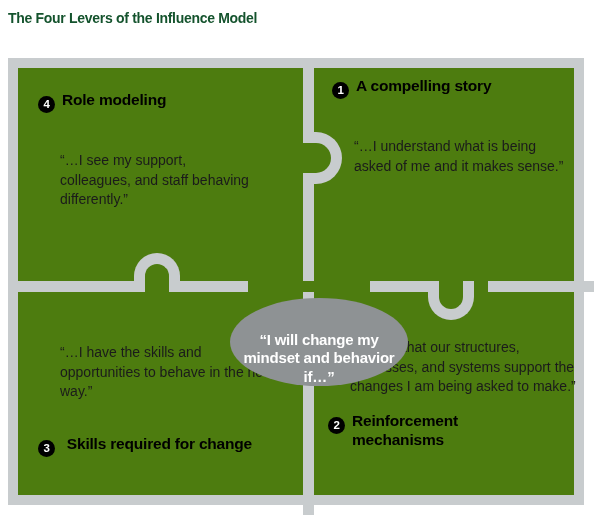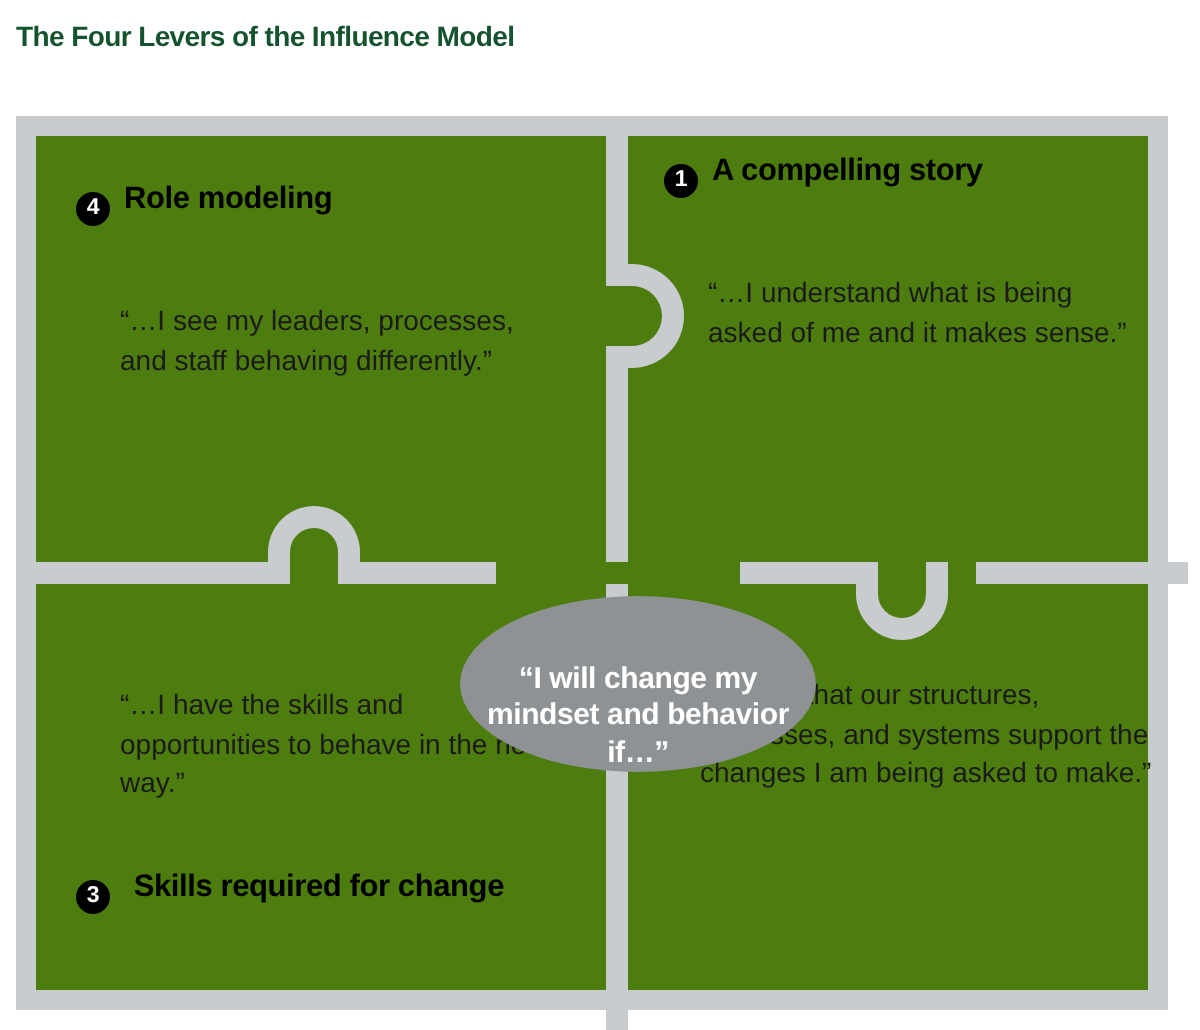--- a/index.html
+++ b/index.html
@@ -132,39 +132,42 @@
     <div class="divider" id="v-top-b"></div>
     <div class="divider" id="v-bot-a"></div>
     <div class="divider" id="v-bot-b"></div>
     <div id="v-knob-right"></div>
     <div id="v-knob-left"></div>
 
     <div class="quad" id="q4">
       <div class="head">
         <span class="num">4</span><span class="htxt">Role modeling</span>
       </div>
-      <div class="quote">“…I see my leaders, processes, and staff behaving differently.”</div>
+      <div class="quote">“…I see my support, colleagues, and staff behaving differently.”</div>
     </div>
 
     <div class="quad" id="q1">
       <div class="head">
         <span class="num">1</span><span class="htxt">A compelling story</span>
       </div>
       <div class="quote">“…I understand what is being asked of me and it makes sense.”</div>
     </div>
 
     <div class="quad" id="q3">
       <div class="quote">“…I have the skills and opportunities to behave in the new way.”</div>
       <div class="head">
         <span class="num">3</span><span class="htxt">Skills required for change</span>
       </div>
     </div>
 
     <div class="quad" id="q2">
       <div class="quote">“…I see that our structures, processes, and systems support the changes I am being asked to make.”</div>
+      <div class="head">
+        <span class="num">2</span><span class="htxt">Reinforcement mechanisms</span>
+      </div>
     </div>
 
     <div id="bubble-tail"></div>
     <div id="bubble">
       <div id="bubble-text">“I will change my mindset and behavior if…”</div>
     </div>
 
   </div>
 </div>
 

